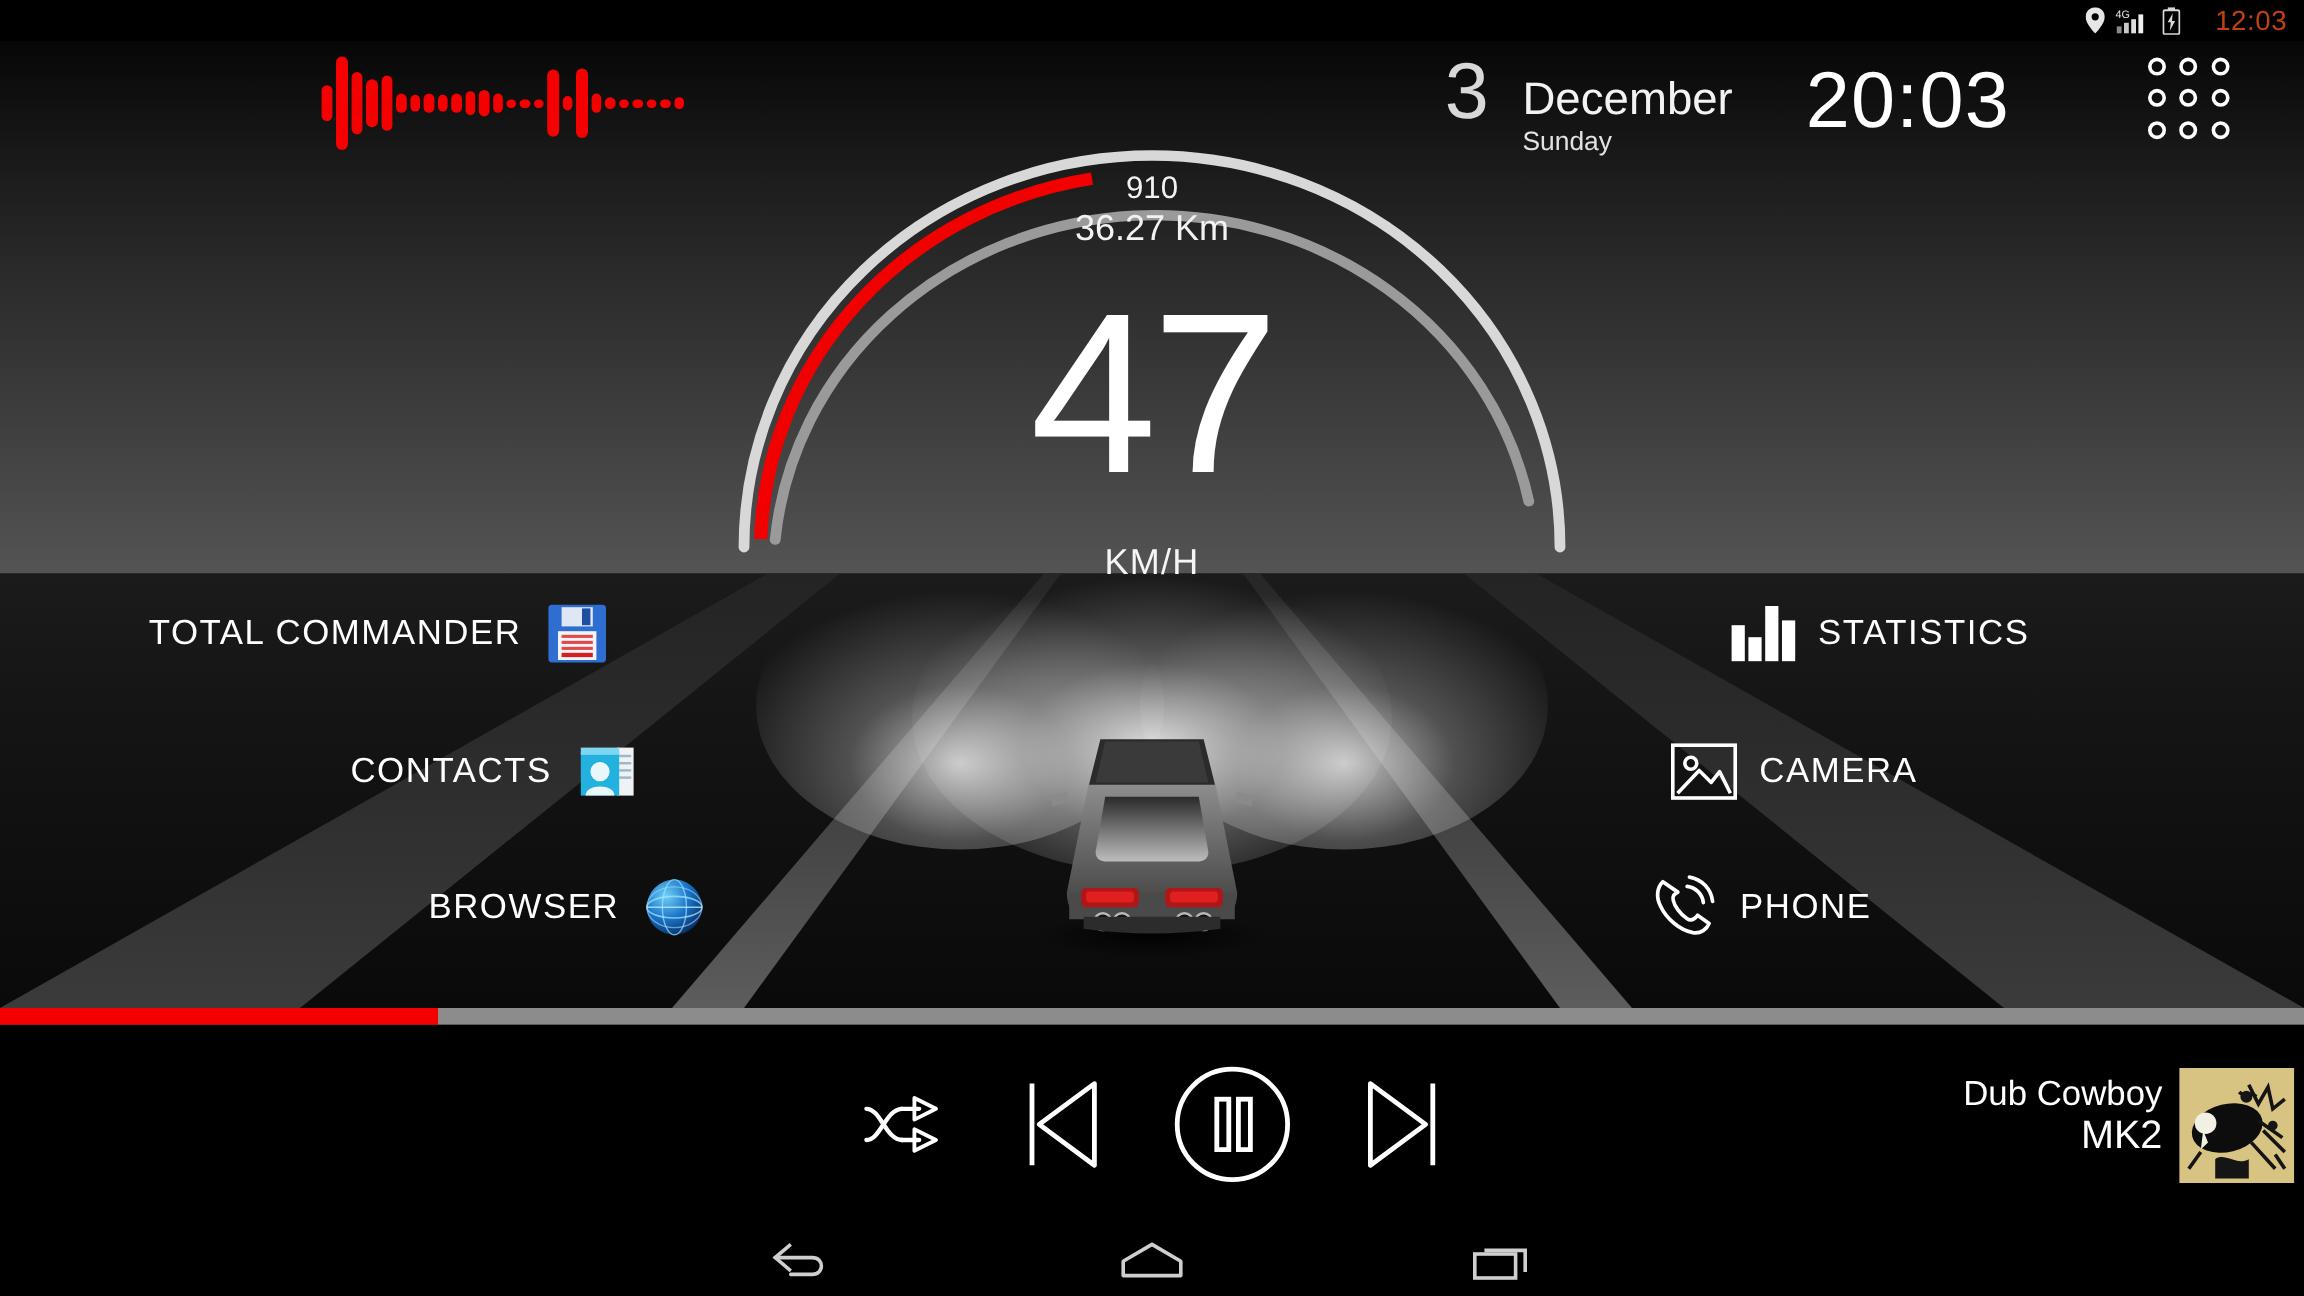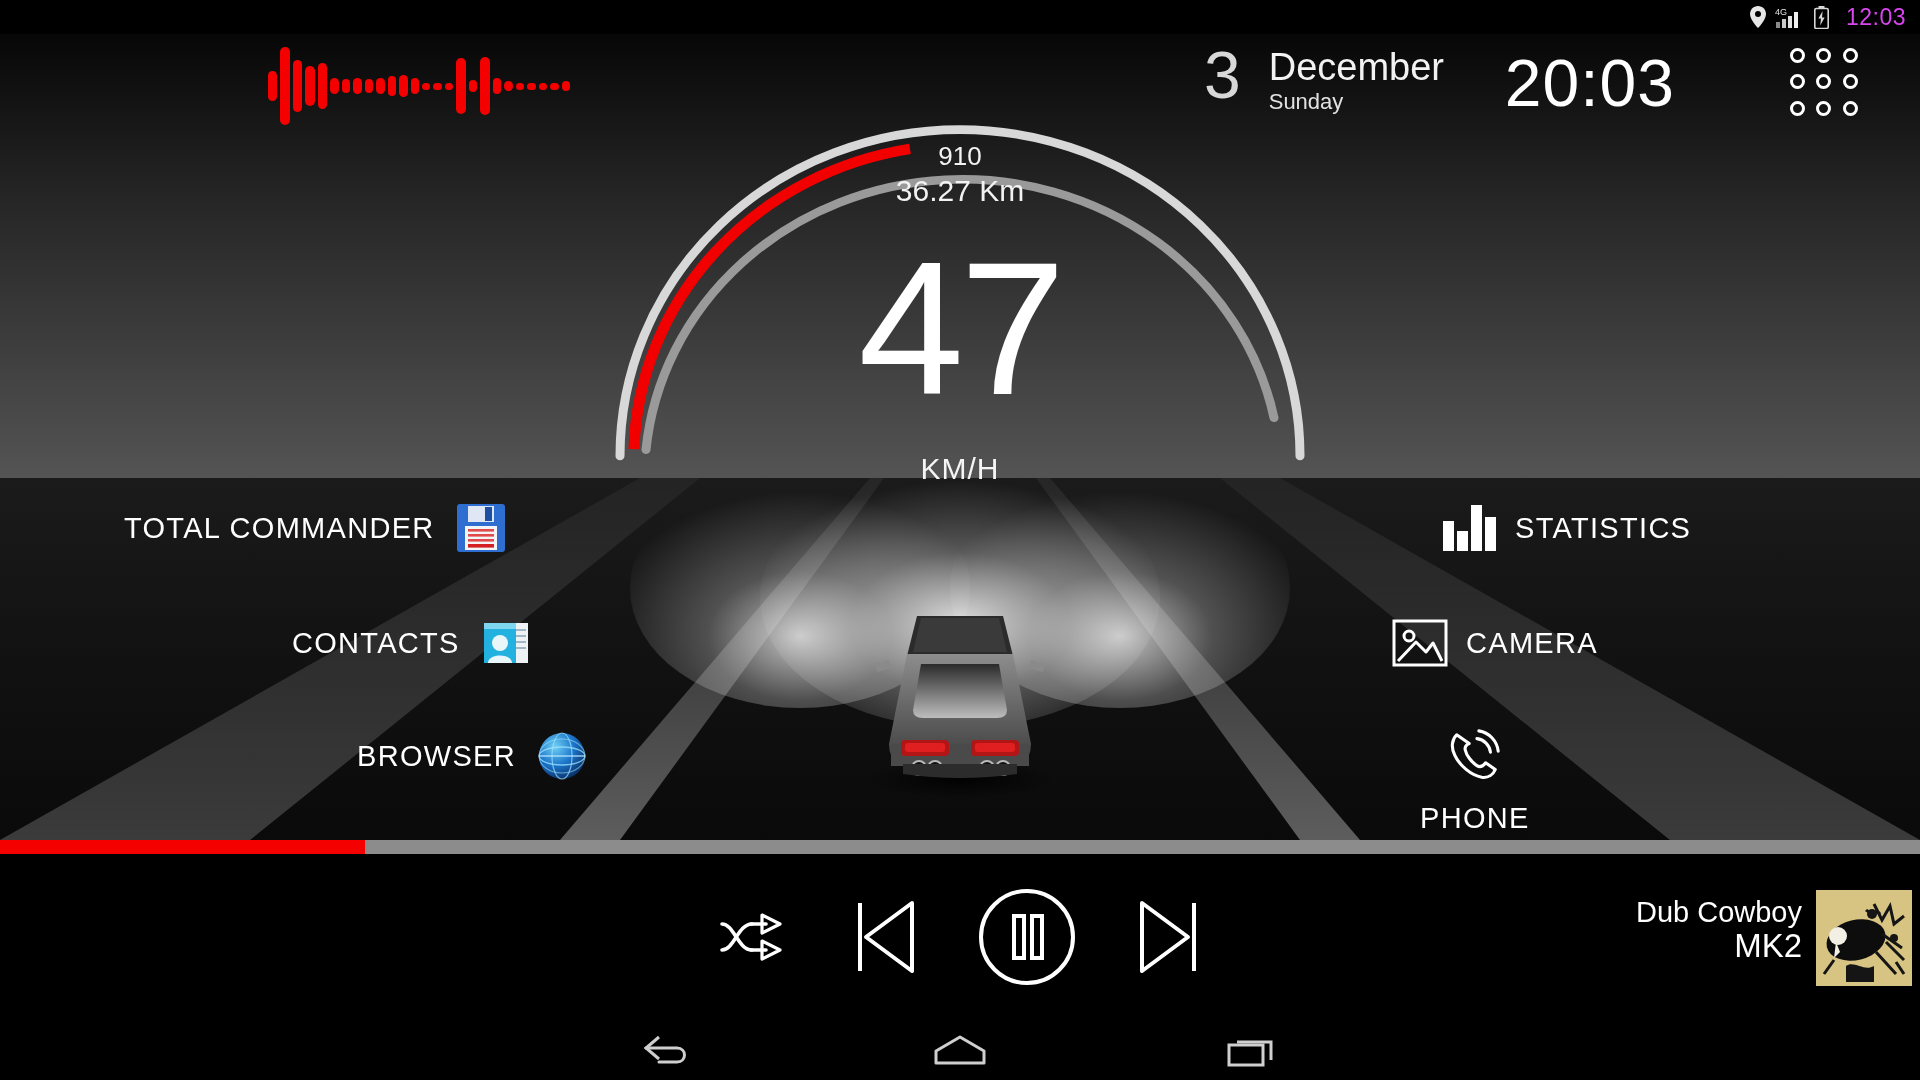--- a/index.html
+++ b/index.html
@@ -9,21 +9,21 @@
   }
   #screen { position:relative; width:1920px; height:1080px; background:#000; overflow:hidden; }
 
   
   #status-bar {
     position:absolute; top:0; left:0; width:1920px; height:34px;
     background:#000; display:flex; align-items:center; justify-content:flex-end;
     padding-right:14px; gap:9px; z-index:90;
   }
   #status-bar .st-ico { display:flex; align-items:center; }
-  #status-time { font-size:23px; color:#d946ef; letter-spacing:.5px; margin-left:8px; }
+  #status-time { font-size:23px; color:#c2410c; letter-spacing:.5px; margin-left:20px; }
 
   
   #scene { position:absolute; top:0; left:0; width:1920px; height:840px; overflow:hidden; }
   #sky {
     position:absolute; top:0; left:0; width:1920px; height:478px;
     background:linear-gradient(to bottom,#000000 0%,#0d0d0d 14%,#262626 42%,#3a3a3a 68%,#4a4a4a 88%,#545454 100%);
   }
   .mountains { position:absolute; bottom:0; left:0; width:1920px; height:150px; }
   #skyline { position:absolute; bottom:0; left:0; width:1920px; height:340px; }
 
@@ -57,42 +57,42 @@
     font-size:190px; font-weight:400; line-height:.95; color:#ffffff; letter-spacing:-4px; z-index:31;
   }
   #speed-unit {
     position:absolute; left:50%; transform:translateX(-50%); top:452px;
     font-size:30px; color:#f5f5f5; letter-spacing:1px; z-index:31;
   }
 
   
   #date-widget { position:absolute; right:476px; top:44px; display:flex; align-items:flex-start; gap:28px; z-index:60; }
   #date-day { font-size:66px; line-height:.96; color:#d8d8d8; font-weight:400; }
-  #date-text { padding-top:4px; }
+  #date-text { padding-top:4px;margin-top:16px; }
   #date-month { font-size:38px; line-height:1.02; color:#f2f2f2; }
   #date-weekday { font-size:22px; color:#e2e2e2; margin-top:2px; }
   #clock-widget {
     position:absolute; right:245px; top:50px; font-size:66px; line-height:1; color:#ffffff; letter-spacing:1px; z-index:60;
   }
   #app-drawer-button {
     position:absolute; right:58px; top:48px; width:72px; height:72px; z-index:60;
     display:grid; grid-template-columns:repeat(3,1fr); grid-template-rows:repeat(3,1fr); gap:7px;
   }
   #app-drawer-button i { display:block; width:15px; height:15px; border:3px solid #fff; border-radius:50%; }
 
   
   .shortcut { position:absolute; display:flex; align-items:center; gap:18px; z-index:50; }
   .shortcut .sc-label { font-size:29px; letter-spacing:1.3px; color:#ffffff; white-space:nowrap; }
   .shortcut .sc-icon { width:56px; height:56px; display:flex; align-items:center; justify-content:center; }
   #sc-total-commander { left:124px; top:500px; }
   #sc-contacts { left:292px; top:615px; }
   #sc-browser { left:357px; top:728px; }
   #sc-statistics { left:1441px; top:500px; }
   #sc-camera { left:1392px; top:615px; }
-  #sc-phone { left:1420px; top:728px;flex-direction:column; }
+  #sc-phone { left:1376px; top:728px; }
 
   
   #media-progress { position:absolute; left:0; top:840px; width:1920px; height:14px; background:#8c8c8c; z-index:70; }
   #media-progress-fill { position:absolute; left:0; top:0; height:14px; background:#f40000; }
 
   
   #media-bar {
     position:absolute; left:0; top:854px; width:1920px; height:166px; background:#000; z-index:70;
   }
   #transport { position:absolute; left:0; top:0; width:1920px; height:166px; display:flex; align-items:center; justify-content:center; gap:58px; }

